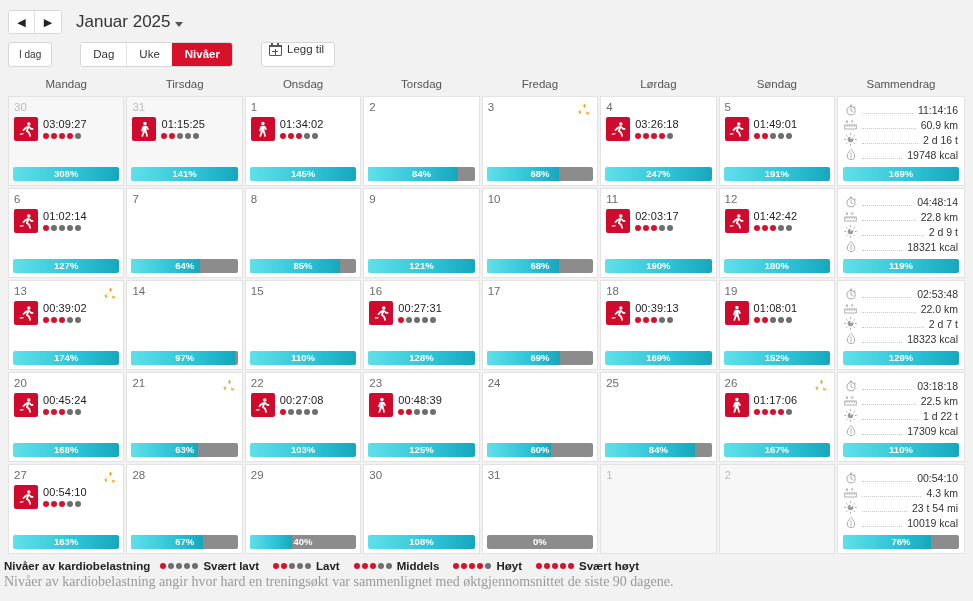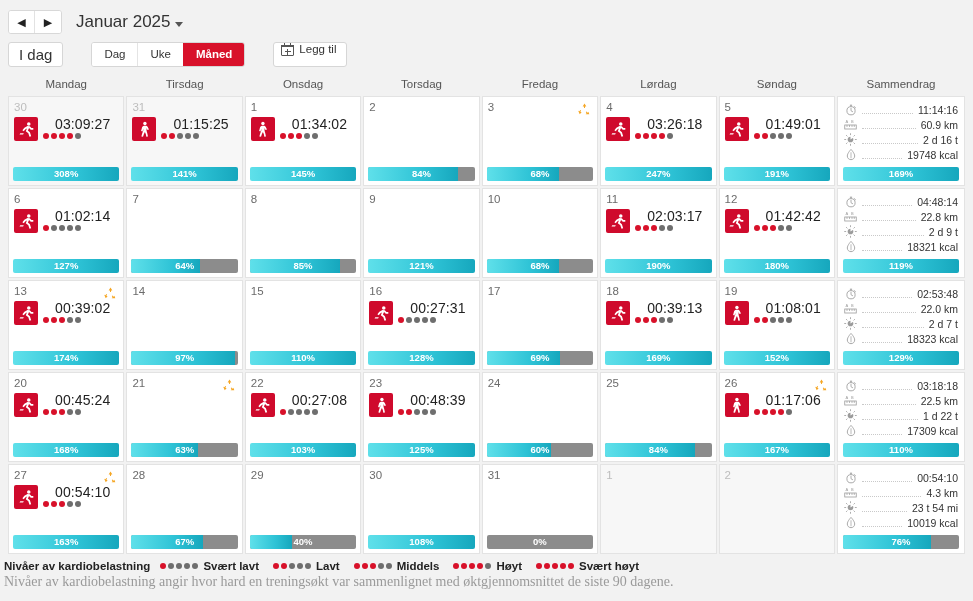--- a/index.html
+++ b/index.html
@@ -30,21 +30,21 @@
   .caret-dn {
     width: 0; height: 0; border-left: 4px solid transparent;
     border-right: 4px solid transparent; border-top: 5px solid #555;
     margin-top: 4px;
   }
 
   
   .controls { padding: 6px 8px 8px 8px; display: flex; align-items: center; gap: 28px; height: 38px; }
   .btn-white {
     background: #fff; border: 1px solid #d6d6d6; border-radius: 3px;
-    font-size: 15px; color: #333; height: 25px; padding: 0 10px;
+    font-size: 10px; color: #333; height: 25px; padding: 0 10px;
     display: inline-flex; align-items: center; cursor: pointer;
   }
   .seg {
     display: inline-flex; background: #fff; border: 1px solid #d6d6d6;
     border-radius: 3px; height: 25px; overflow: hidden;
   }
   .seg-item {
     font-size: 11.5px; padding: 0 12px; display: flex; align-items: center;
     cursor: pointer; color: #333; background: #fff;
   }
@@ -85,21 +85,21 @@
   .recycle-ico {
     position: absolute; right: 6px; top: 4px; width: 13px; height: 12px;
   }
 
   .act { display: flex; align-items: flex-start; gap: 5px; margin-top: 3px; }
   .act-ico {
     width: 24px; height: 24px; background: #cf0a2c; border-radius: 2px;
     flex: 0 0 24px; display: flex; align-items: center; justify-content: center;
   }
   .act-meta { padding-top: 1px; }
-  .act-time { font-size: 14px; color: #222; line-height: 12px; letter-spacing: .1px; margin-left: 12px; }
+  .act-time { font-size: 11px; color: #222; line-height: 12px; letter-spacing: .1px; }
   .dots { display: flex; gap: 2px; margin-top: 3px; }
   .dot { width: 6px; height: 6px; border-radius: 50%; background: #6e6e6e; }
   .dot.on { background: #d8112a; }
 
   .barwrap {
     position: absolute; left: 4px; right: 4px; bottom: 4px; height: 14px;
     background: #8c8c8c; border-radius: 2px; overflow: hidden;
   }
   .barfill {
     height: 100%; background: linear-gradient(to right, #5fe0ea 0%, #2ec3d6 60%, #16a7bd 100%);
@@ -146,21 +146,21 @@
     <span>Januar 2025</span>
     <span class="caret-dn"></span>
   </div>
 </div>
 
 <div class="controls">
   <div class="btn-white">I dag</div>
   <div class="seg">
     <div class="seg-item">Dag</div>
     <div class="seg-item">Uke</div>
-    <div class="seg-item active">Måned</div>
+    <div class="seg-item active">Nivåer</div>
   </div>
   <div class="add-btn">
     <span class="cal-ico">
       <span class="frame"></span>
         <span class="bar"></span>
         <span class="t1"></span>
         <span class="t2"></span>
       <span class="plus-v"></span>
         <span class="plus-h"></span>
     </span>

